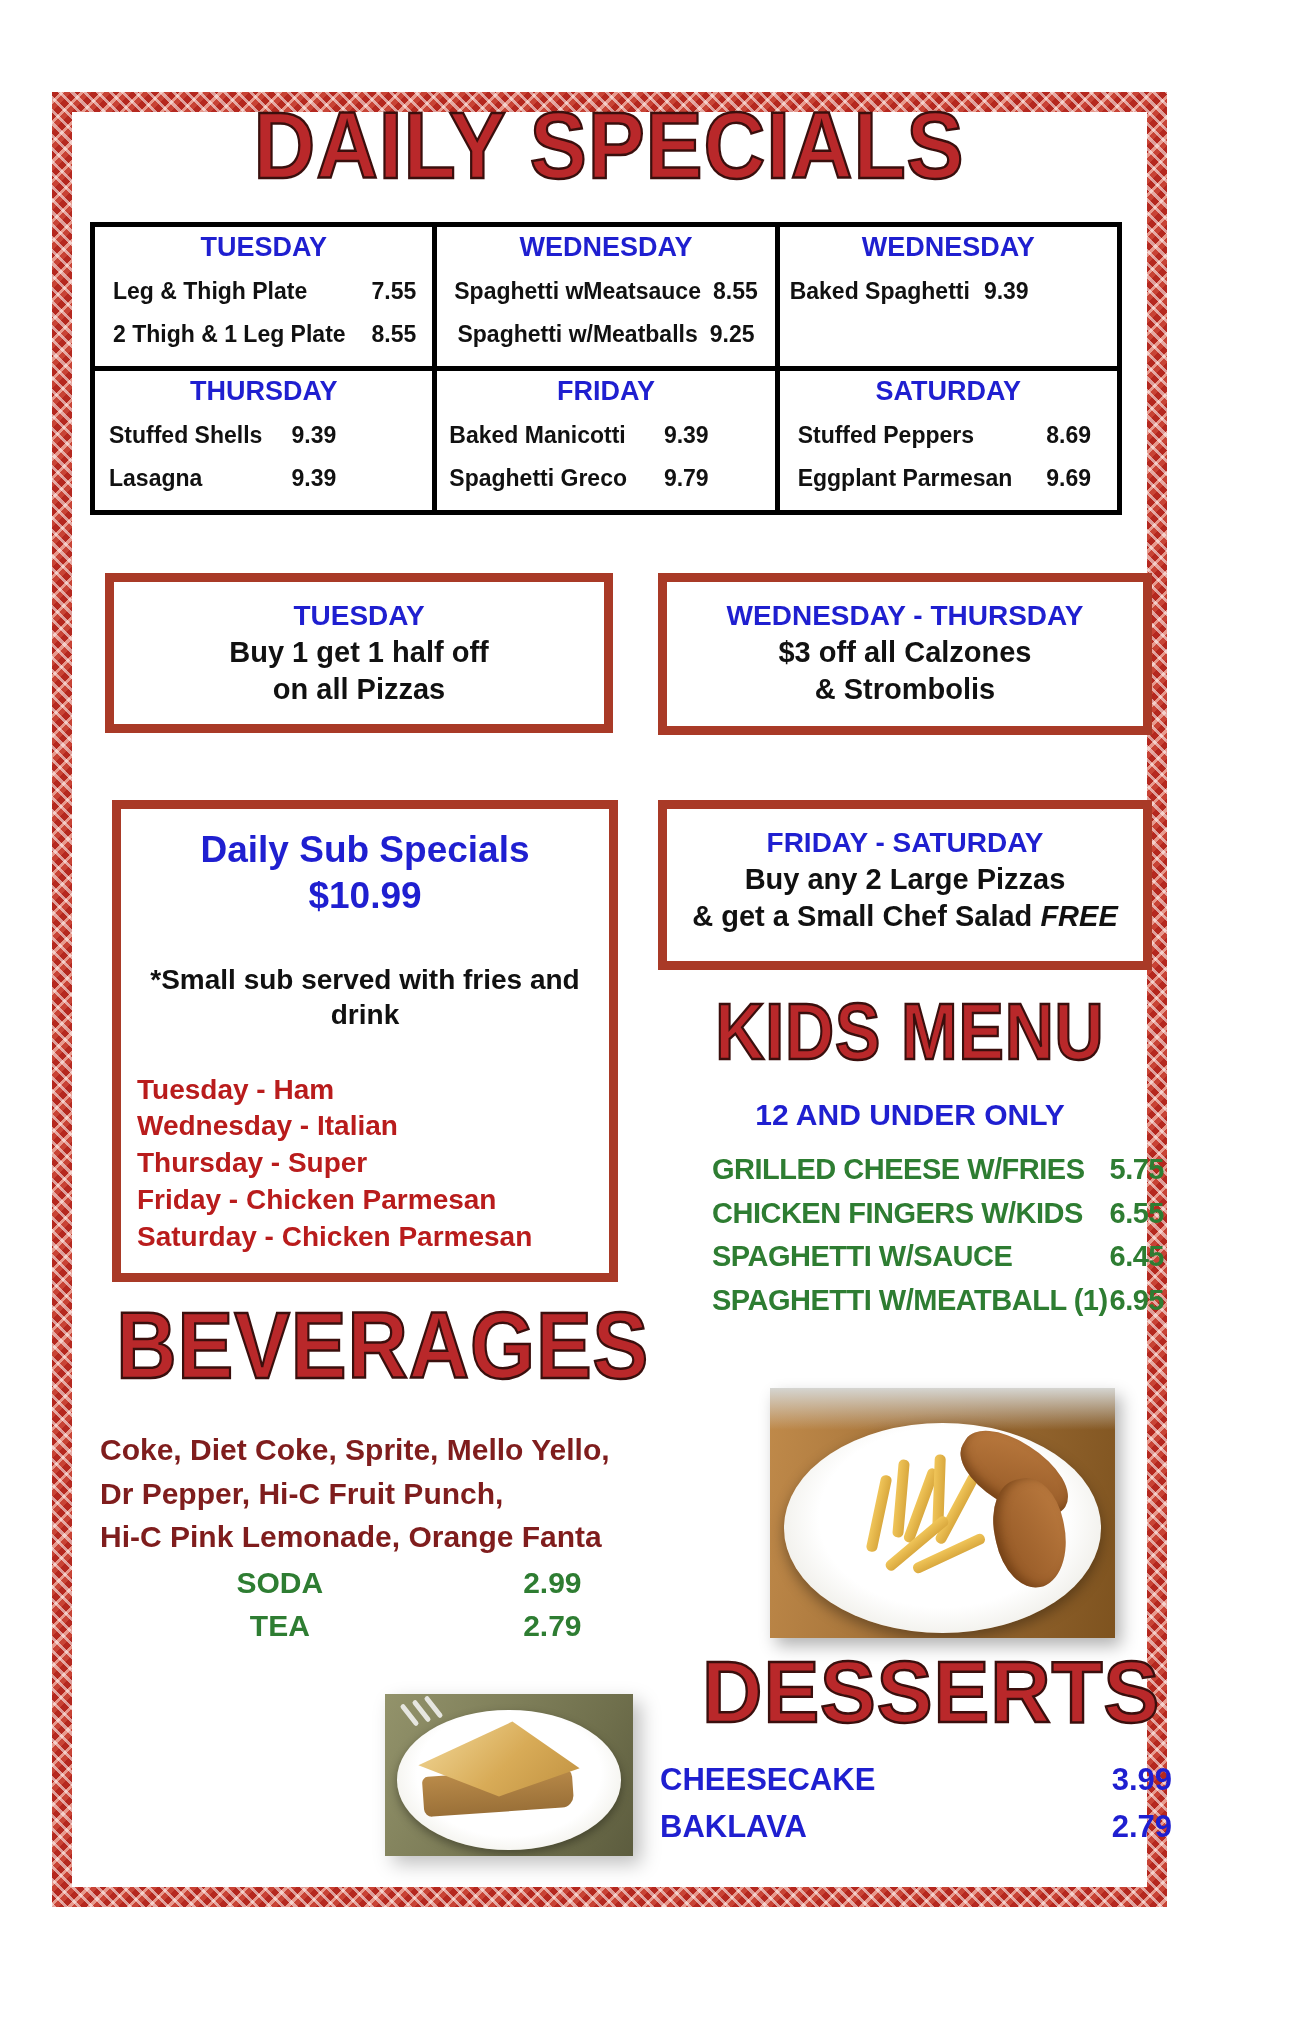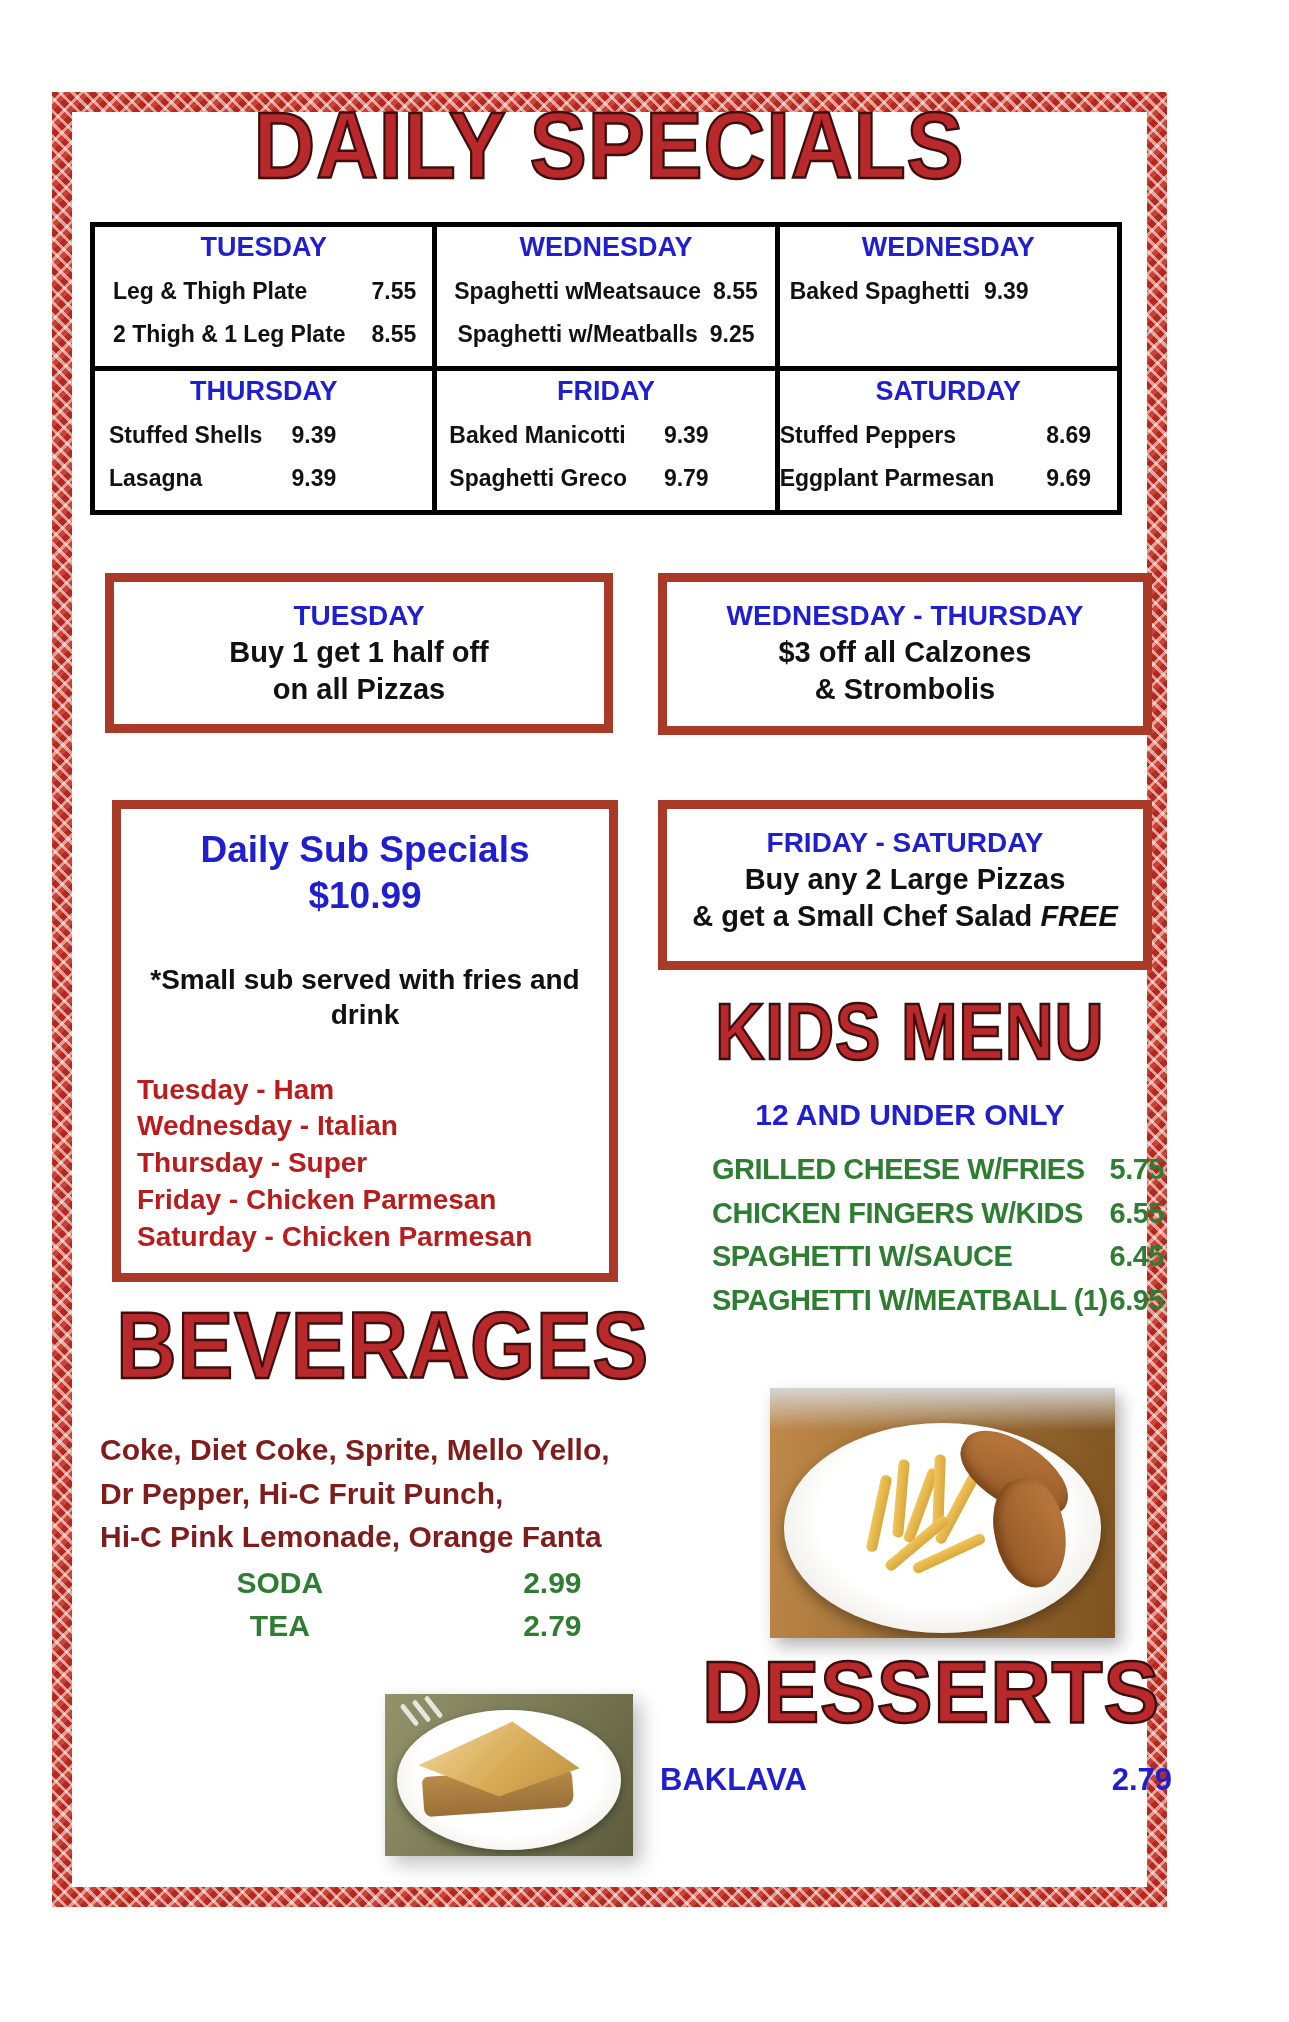--- a/index.html
+++ b/index.html
@@ -39,21 +39,21 @@
   table.specials td{
     border:5px solid #000;vertical-align:top;padding:4px 0 0 0;height:135px;
   }
   .day-header{color:#1f1fd0;font-weight:700;font-size:27px;text-align:center;line-height:1.2;}
   .item-row{display:flex;font-weight:700;font-size:23px;line-height:1.2;margin-top:15px;}
   .c0 .item-row{justify-content:space-between;padding:0 16px 0 18px;}
   .c1 .item-row{justify-content:center;gap:12px;}
   .c2 .item-row{justify-content:flex-start;gap:14px;padding-left:10px;}
   .c3 .item-row{justify-content:space-between;padding:0 96px 0 14px;}
   .c4 .item-row{justify-content:space-between;padding:0 66px 0 12px;}
-  .c5 .item-row{justify-content:space-between;padding:0 26px 0 0;}
+  .c5 .item-row{justify-content:space-between;padding:0 26px 0 18px;}
 
   
   .promo{
     position:absolute;border:9px solid #a93a27;background:#fff;text-align:center;
   }
   .promo-day{color:#1f1fd0;font-weight:700;font-size:28px;margin-top:16px;line-height:1.3;}
   .promo-line{color:#111;font-weight:700;font-size:29px;line-height:1.25;}
   .box-pizza{left:105px;top:573px;width:490px;height:142px;}
   .box-calzone{left:658px;top:573px;width:476px;height:144px;}
   .box-chef{left:658px;top:800px;width:476px;height:152px;}
@@ -294,20 +294,24 @@
     <div class="fry" style="left:140px;top:160px;transform:rotate(-25deg);"></div>
     <div class="tender" style="left:185px;top:55px;width:120px;height:62px;transform:rotate(32deg);"></div>
     <div class="tender" style="left:205px;top:110px;width:110px;height:70px;transform:rotate(78deg);"></div>
   </div>
 
   <div class="display-heading h-desserts">
     <span>DESSERTS</span>
   </div>
   <div class="dessert-items">
     <div class="dessert-item">
+      <span>CHEESECAKE</span>
+      <span>3.99</span>
+    </div>
+    <div class="dessert-item">
       <span>BAKLAVA</span>
       <span>2.79</span>
     </div>
   </div>
 
   <div class="photo-baklava">
     <div class="tine" style="left:22px;top:8px;transform:rotate(-38deg);"></div>
     <div class="tine" style="left:34px;top:4px;transform:rotate(-38deg);"></div>
     <div class="tine" style="left:46px;top:0px;transform:rotate(-38deg);"></div>
     <div class="plate"></div>

